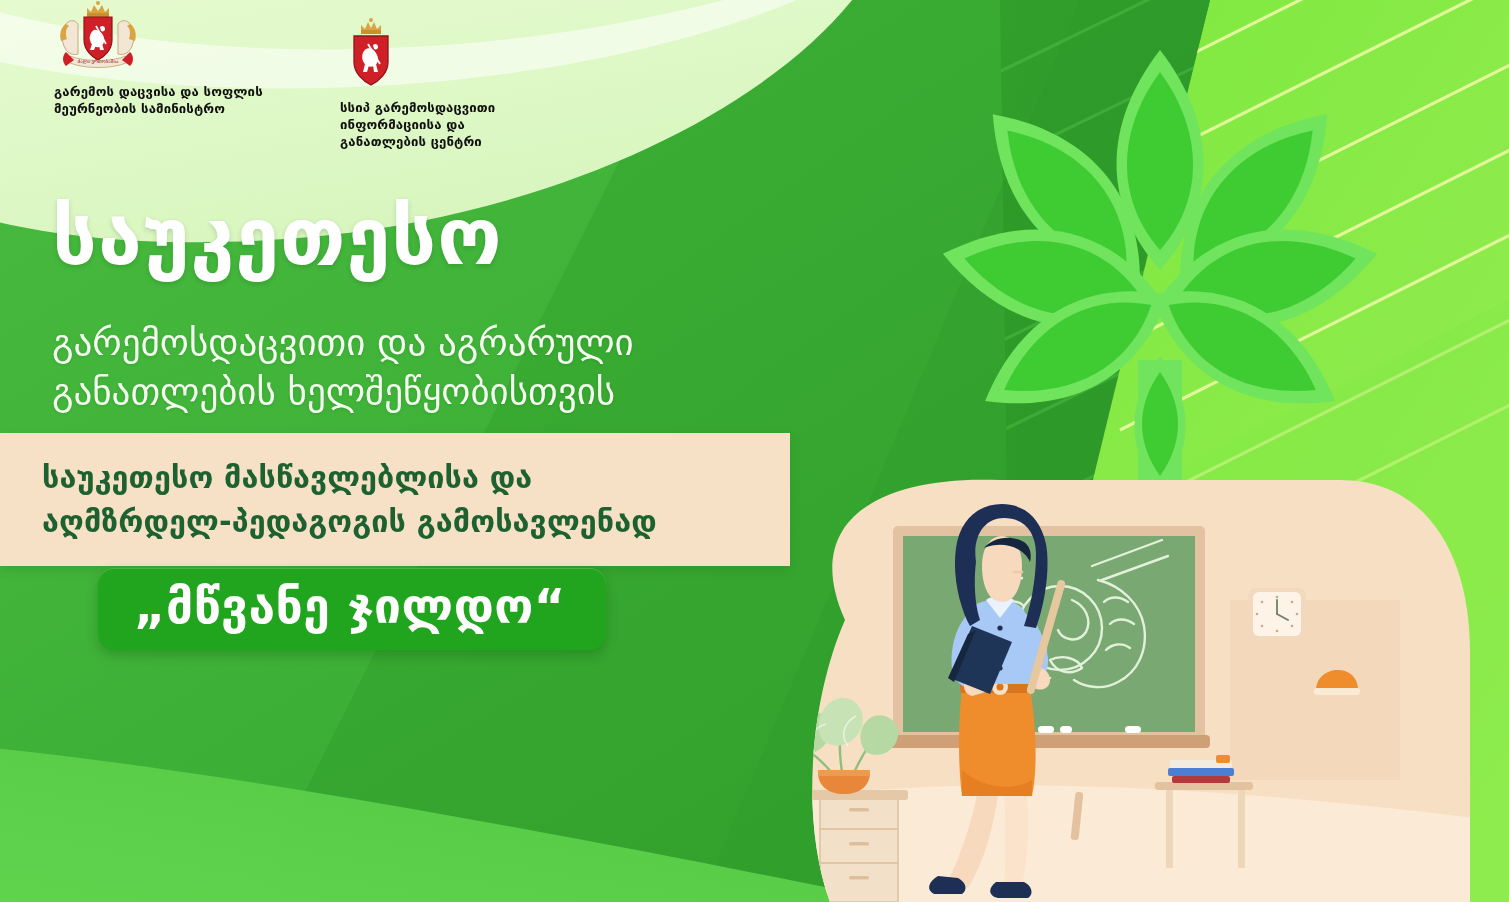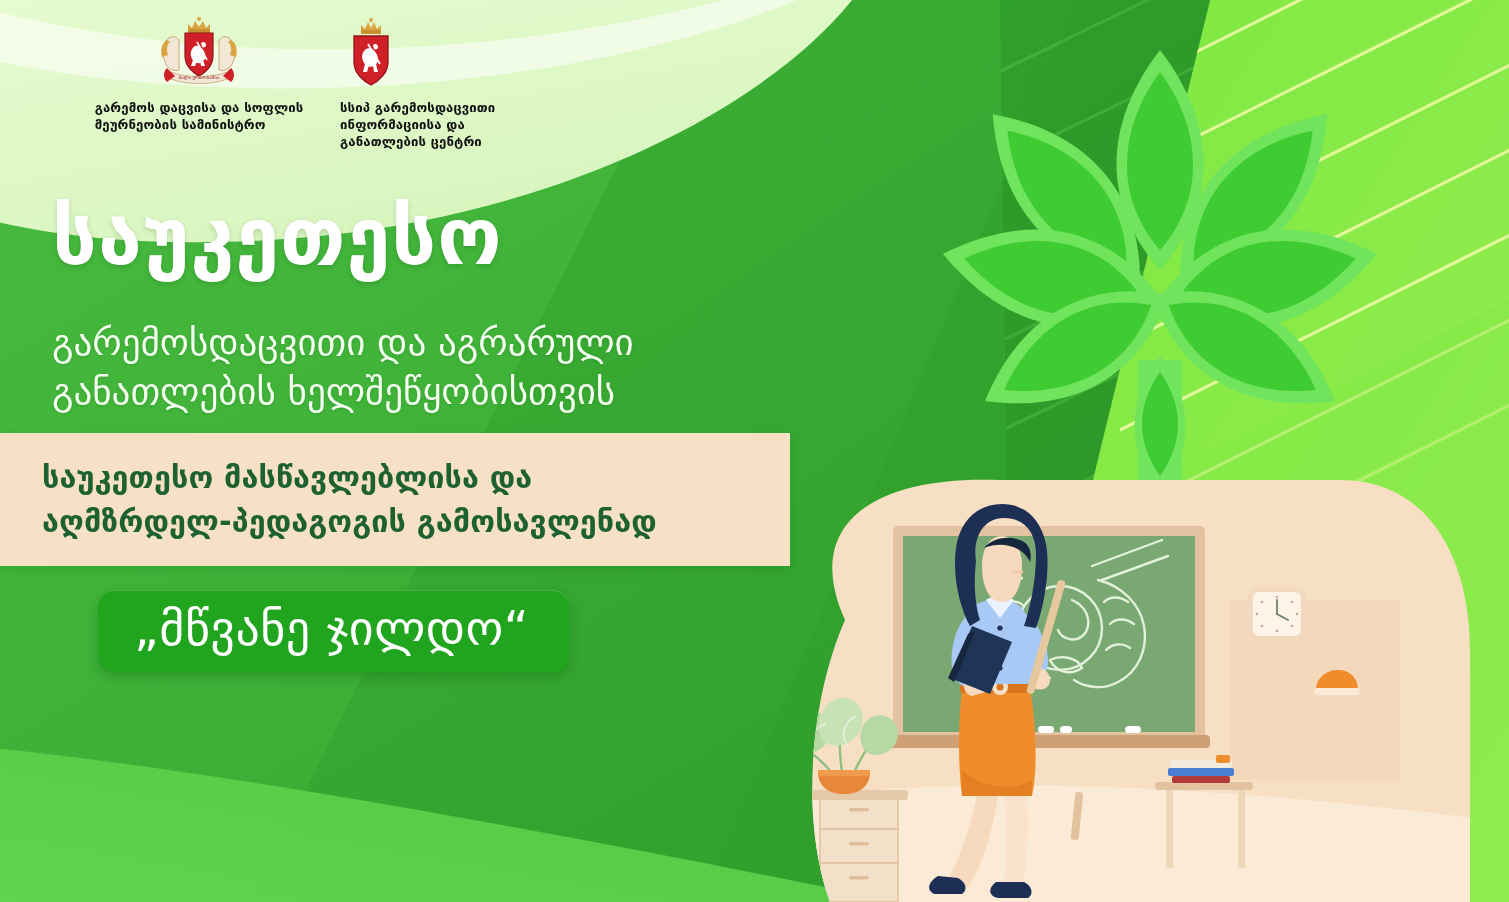--- a/index.html
+++ b/index.html
@@ -16,21 +16,21 @@
 
   
   .header-row{
     position:absolute;left:0;top:0;width:1509px;height:150px;
     z-index:20;pointer-events:none;
   }
   .org{
     position:absolute;
     display:flex;flex-direction:column;align-items:flex-start;
   }
-  .org.ministry{left:54px;top:16px;width:290px;align-items:center;}
+  .org.ministry{left:54px;top:0;width:290px;}
   .org.center{left:340px;top:18px;width:240px;}
 
   .emblem-wrap{display:block;}
   .org-name{
     margin-top:6px;
     color:#111;
     font-weight:bold;
     line-height:1.28;
     white-space:pre-line;
   }
@@ -70,28 +70,28 @@
     padding-left:42px;padding-right:20px;
     color:#1d6131;
     font-size:30.5px;
     font-weight:bold;
     line-height:1.42;
     white-space:pre-line;
     letter-spacing:.1px;
   }
 
   .pill{
-    position:absolute;left:98px;top:590px;
+    position:absolute;left:98px;top:568px;
     padding:13px 40px 19px 36px;
     background:#21a41e;
     border-radius:16px;
     box-shadow:0 5px 12px rgba(0,70,0,.25), inset 0 1px 0 rgba(255,255,255,.18);
     color:#ffffff;
     font-size:48px;
-    font-weight:normal;
+    font-weight:bold;
     letter-spacing:.5px;
     line-height:1.05;
     white-space:nowrap;
   }
 </style>
 </head>
 <body>
 
 <div id="poster">
 

